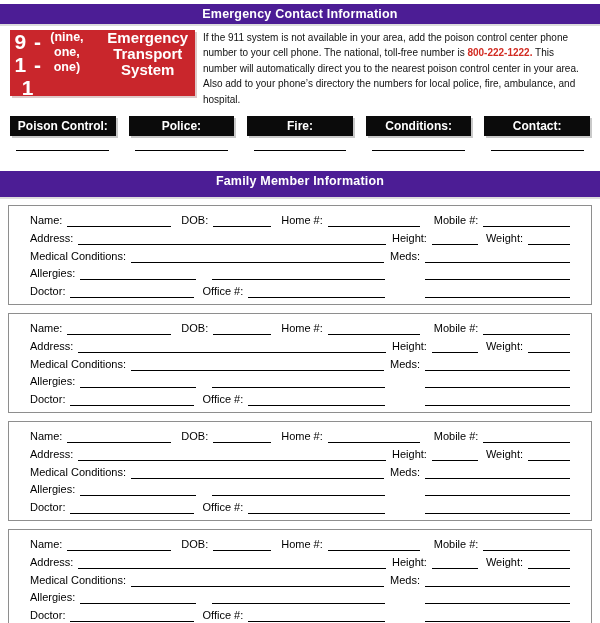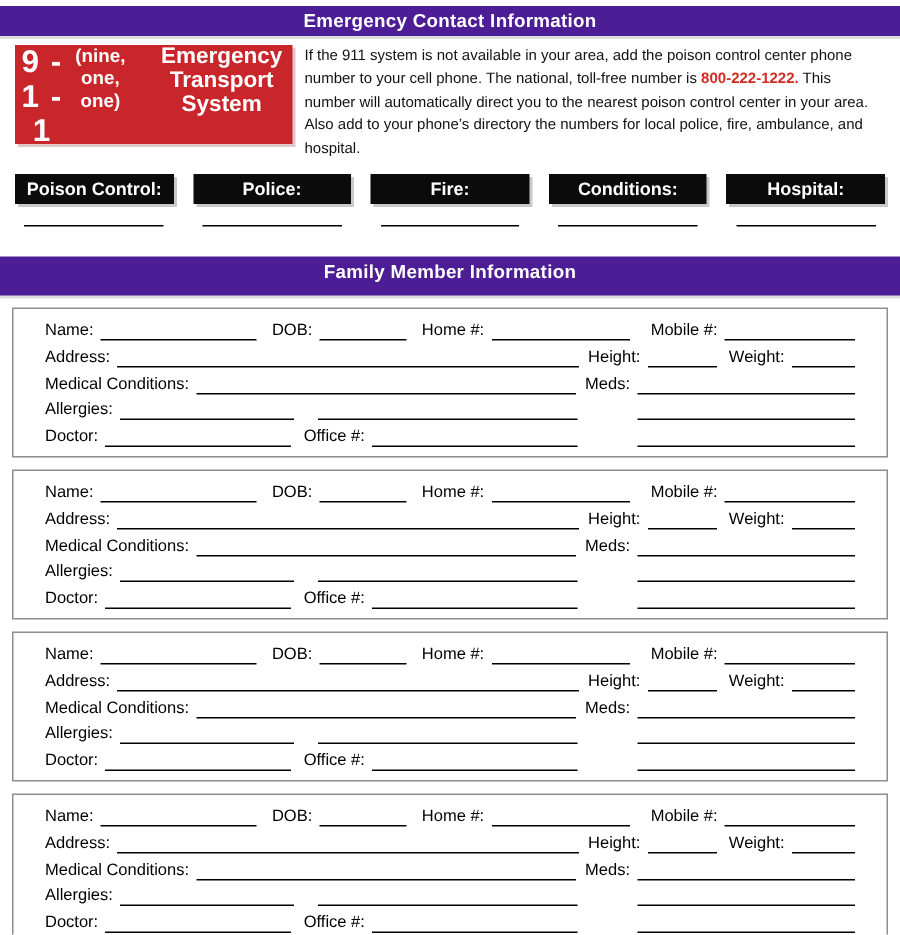--- a/index.html
+++ b/index.html
@@ -77,21 +77,21 @@
     <div class="badge-caption">Emergency Transport System</div>
   </div>
   <div class="intro-text"><span>If the 911 system is not available in your area, add the poison control center phone number to your cell phone. The national, toll-free number is </span><span class="phone">800-222-1222.</span><span> This number will automatically direct you to the nearest poison control center in your area. Also add to your phone’s directory the numbers for local police, fire, ambulance, and hospital.</span></div>
 </div>
 
 <div class="contacts-row" id="contacts-row">
     <div class="contact-box">Poison Control:</div>
     <div class="contact-box">Police:</div>
     <div class="contact-box">Fire:</div>
     <div class="contact-box">Conditions:</div>
-    <div class="contact-box">Hospital:</div>
+    <div class="contact-box">Contact:</div>
   </div>
 <div class="contact-lines-row" id="contact-lines-row">
     <div class="contact-line-slot">
       <div class="contact-line"></div>
     </div>
     <div class="contact-line-slot">
       <div class="contact-line"></div>
     </div>
     <div class="contact-line-slot">
       <div class="contact-line"></div>

